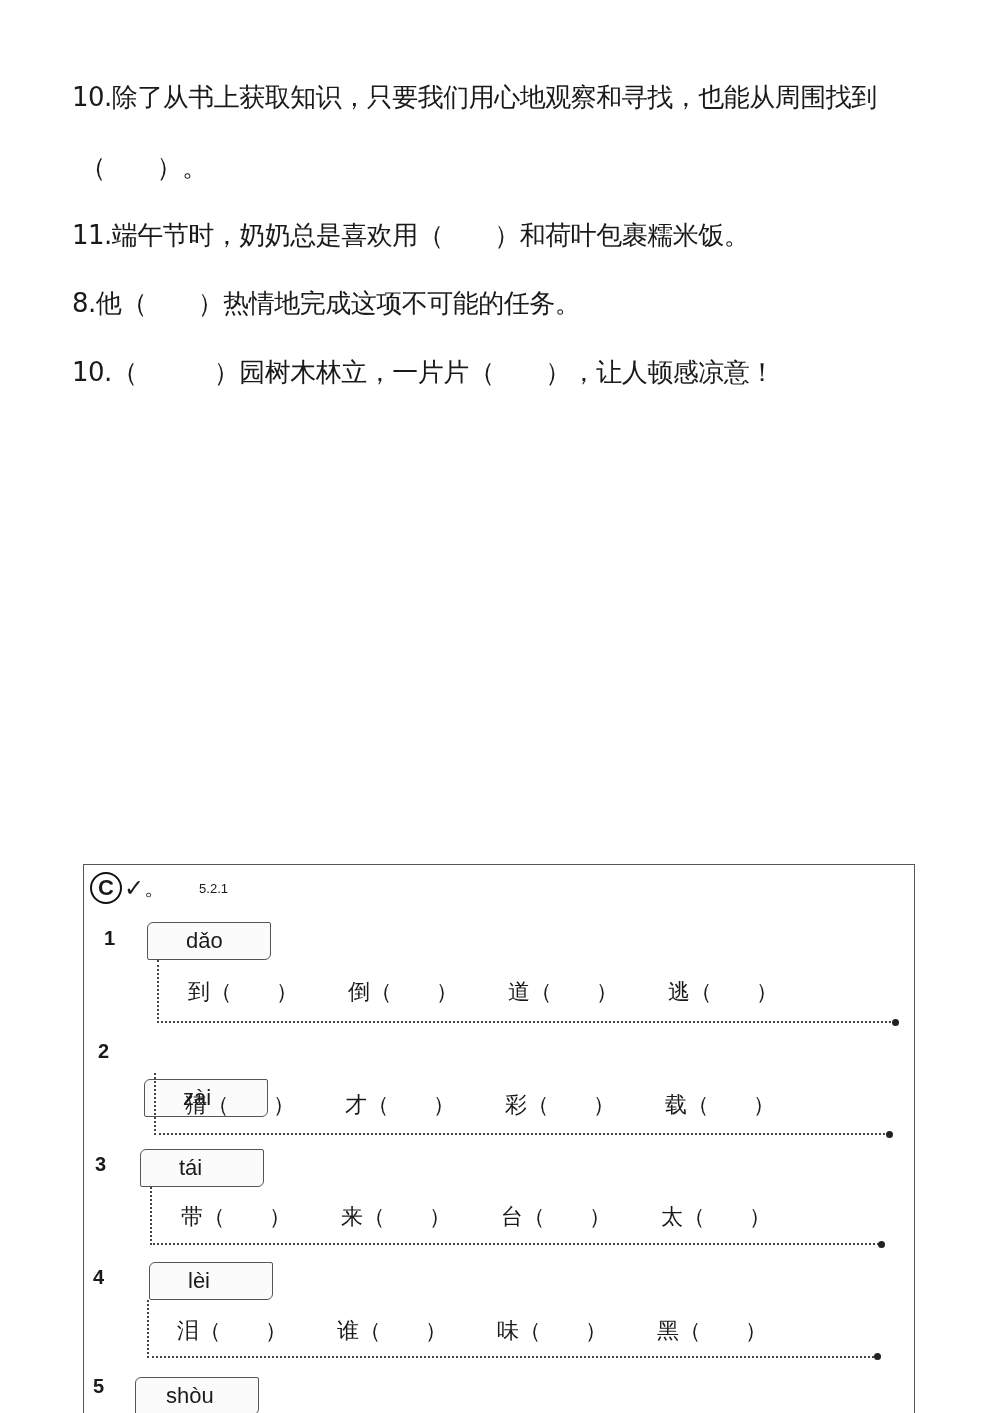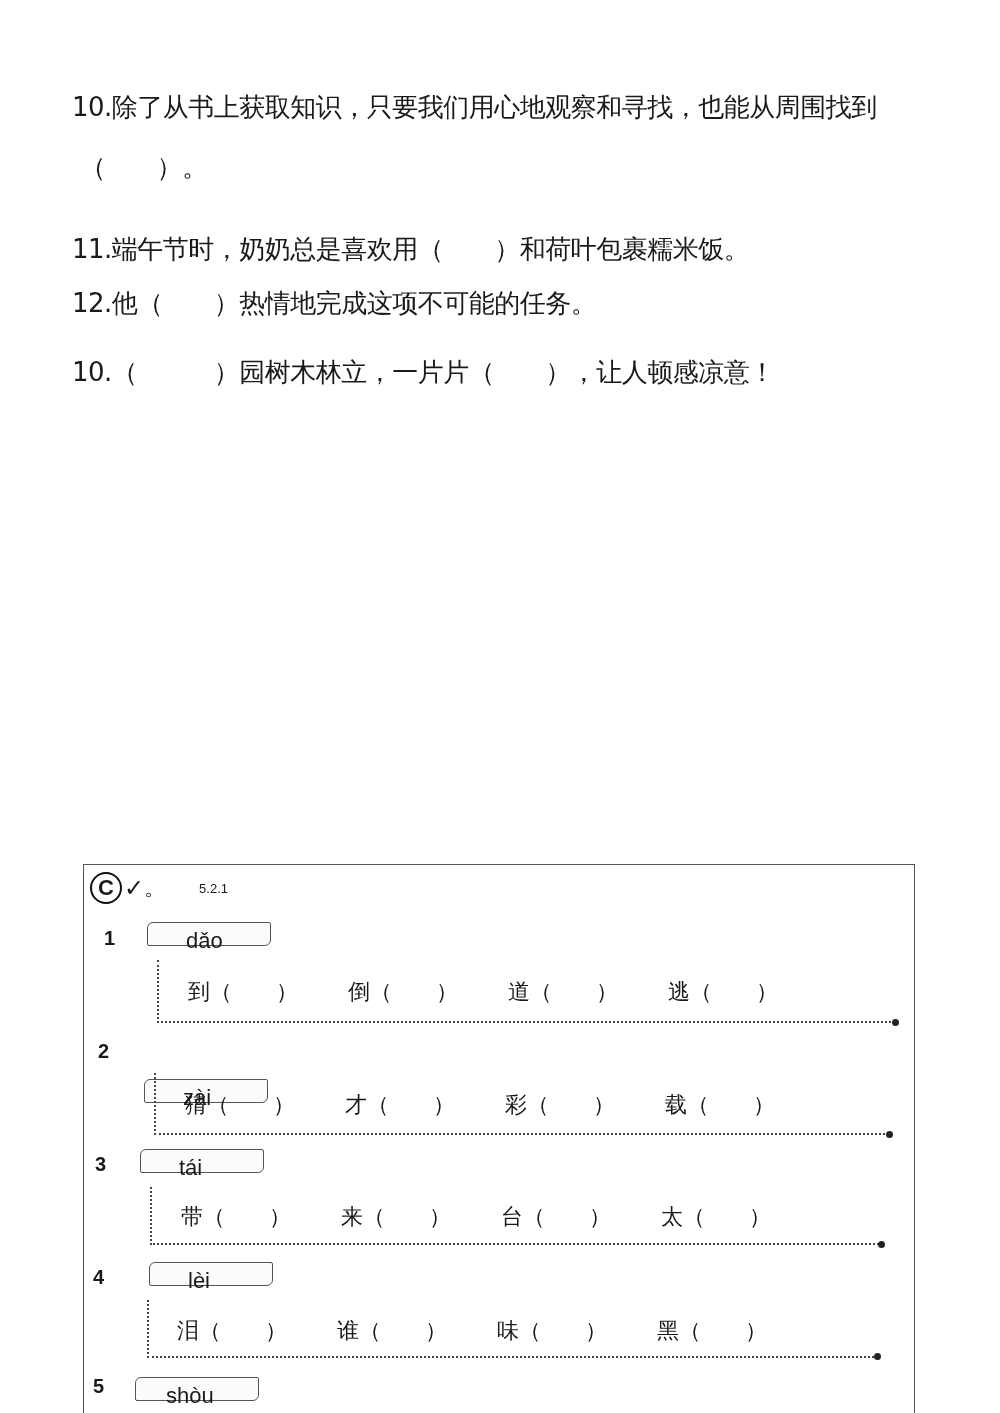--- a/index.html
+++ b/index.html
@@ -16,39 +16,39 @@
   .circle-c {
     width: 32px; height: 32px; border: 2.5px solid #111; border-radius: 50%;
     display: flex; align-items: center; justify-content: center; font-weight: bold; font-size: 22px;
     box-sizing: border-box; font-family: "Liberation Sans", sans-serif;
   }
   .hdr-text { font-size: 22px; margin-left: 10px; font-family: "DejaVu Serif", serif; letter-spacing: 1px; }
   .check { font-size: 24px; font-weight: bold; margin-left: 2px; }
   .hdr-code { font-size: 13px; margin-left: 32px; font-family: "Liberation Sans", sans-serif; }
   .num { position: absolute; font-size: 20px; font-weight: bold; font-family: "Liberation Sans", sans-serif; }
   .pinyin {
-    position: absolute; width: 124px; height: 24px; border: 1.5px solid #555;
+    position: absolute; width: 124px; height: 38px; border: 1.5px solid #555;
     border-radius: 6px 2px 6px 2px; box-sizing: border-box; background: #fbfbfb;
     font-size: 22px; font-family: "Liberation Sans", sans-serif; padding-left: 38px; line-height: 36px;
   }
   .bracket {
     position: absolute; border-left: 2px dotted #444; border-bottom: 2px dotted #444;
     box-sizing: border-box;
   }
   .dot { position: absolute; width: 7px; height: 7px; background: #222; border-radius: 50%; }
   .opts { position: absolute; display: flex; font-size: 22px; font-family: "DejaVu Serif", serif; }
   .opt { width: 160px; white-space: pre; }
 </style>
 </head>
 <body>
 
-<div class="q" style="top:90px;text-align:right;">10.除了从书上获取知识，只要我们用心地观察和寻找，也能从周围找到</div>
+<div class="q" style="top:80px;text-align:right;">10.除了从书上获取知识，只要我们用心地观察和寻找，也能从周围找到</div>
 <div class="q" style="top:150px; left:80px;">（　　）。</div>
-<div class="q" style="top:232px;">11.端午节时，奶奶总是喜欢用（　　）和荷叶包裹糯米饭。</div>
-<div class="q" style="top:286px;">12.他（　　）热情地完成这项不可能的任务。</div>
+<div class="q" style="top:218px;">11.端午节时，奶奶总是喜欢用（　　）和荷叶包裹糯米饭。</div>
+<div class="q" style="top:286px;">8.他（　　）热情地完成这项不可能的任务。</div>
 <div class="q" style="top:355px;">10.（　　　）园树木林立，一片片（　　），让人顿感凉意！</div>
 
 <div class="box"></div>
 
 <div class="hdr">
   <div class="circle-c">C</div>
   <span class="check">✓</span>
   <span class="hdr-text" style="margin-left:0">。</span>
   <span class="hdr-code">5.2.1</span>
 </div>

